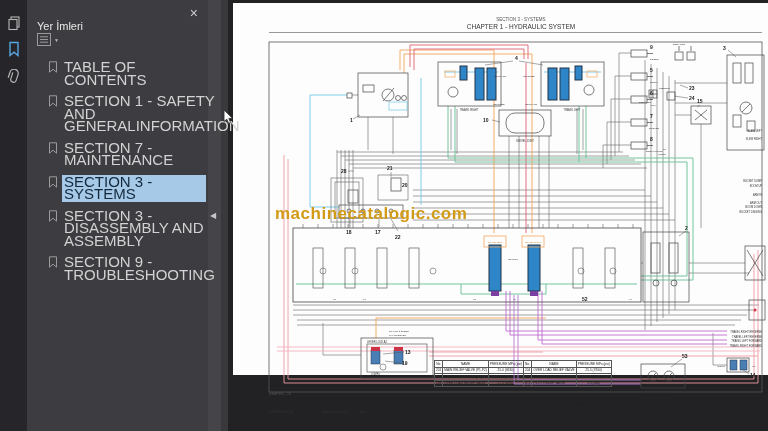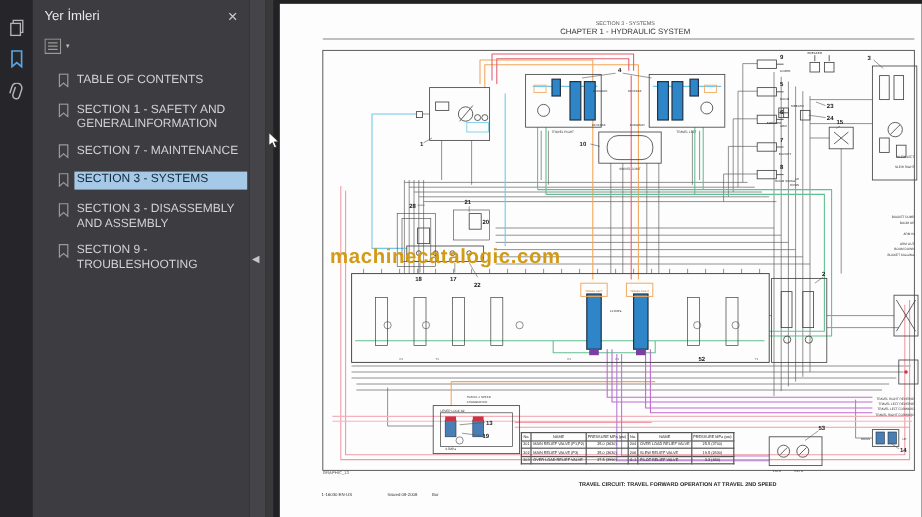--- a/index.html
+++ b/index.html
@@ -6,39 +6,39 @@
   html,body { width:768px; height:431px; overflow:hidden; background:#222224;
     font-family:"Liberation Sans", sans-serif; }
   .abs { position:absolute; }
   
   .rail { left:0; top:0; width:27px; height:431px; background:#26262a; z-index:5; }
   .rail .ricon { position:absolute; left:6px; width:16px; height:16px; cursor:pointer; }
   
   .panel { left:27px; top:0; width:181px; height:431px; background:#3c3c41; z-index:4;
     color:#d2d2d2; }
   .panel-head { position:absolute; left:0; top:0; right:0; height:28px; }
-  .panel-title { position:absolute; left:10px; top:8px; font-size:11px; color:#e8e8e8; }
+  .panel-title { position:absolute; left:10px; top:20px; font-size:11px; color:#e8e8e8; }
   .panel-close { position:absolute; right:10px; top:6px; font-size:14px; color:#cccccc; cursor:pointer; line-height:14px;}
   .panel-tools { position:absolute; left:10px; top:32px; height:18px; }
   .opt-btn { display:inline-flex; align-items:center; gap:3px; cursor:pointer; }
   .caret { font-size:5px; color:#bbbbbb; }
   .bk-list { position:absolute; left:0; top:60px; right:0; }
   .bk-item { display:flex; align-items:flex-start; padding:0 2px 0 21px; margin-bottom:7px;
-    font-size:10px; line-height:12.5px; cursor:pointer; }
+    font-size:15px; line-height:12.5px; cursor:pointer; }
   .bk-glyph { flex:0 0 14px; padding-top:1px; }
   .bk-label { flex:1; color:#d2d2d2; padding:1px 2px; }
   .bk-label.selected { background:#a5c9e6; color:#14293c; }
   
   .gutter { left:208px; top:0; width:13px; height:431px; background:#454549; z-index:3; }
   .collapse { position:absolute; left:2px; top:211px; color:#c6c6c6; font-size:8px; cursor:pointer; }
   .vstrip1 { left:221px; top:0; width:7px; height:431px; background:#39393c; z-index:2; }
   .vstrip2 { left:228px; top:0; width:5px; height:431px; background:#222224; z-index:2; }
   .viewport-top { left:233px; top:0; width:535px; height:3px; background:#222224; z-index:2; }
   
-  .page { left:233px; top:3px; width:535px; height:428px; background:#fdfdfd; z-index:1; }
+  .page { left:233px; top:3px; width:535px; height:372px; background:#fdfdfd; z-index:1; }
   .hdr1 { position:absolute; left:0; width:576px; top:14px; text-align:center; font-size:4.5px; color:#555; }
   .hdr2 { position:absolute; left:0; width:576px; top:20px; text-align:center; font-size:6.5px; color:#333; }
   .hrule { position:absolute; left:36px; top:29px; width:493px; height:1px; background:#999; }
   .wmark { position:absolute; left:42px; top:201px; font-size:17px; font-weight:bold;
     letter-spacing:.5px; z-index:6; }
   .graphic-id { position:absolute; left:36px; top:389px; font-size:3.5px; color:#555; }
   .caption { position:absolute; right:121px; top:398px; font-size:4.6px; font-weight:bold; color:#222; }
   .footer { position:absolute; top:407px; left:0; width:535px; font-size:3.6px; color:#333; }
   .f-left { position:absolute; left:35px; } .f-mid { position:absolute; left:90px; }
   .f-right { position:absolute; left:127px; }

